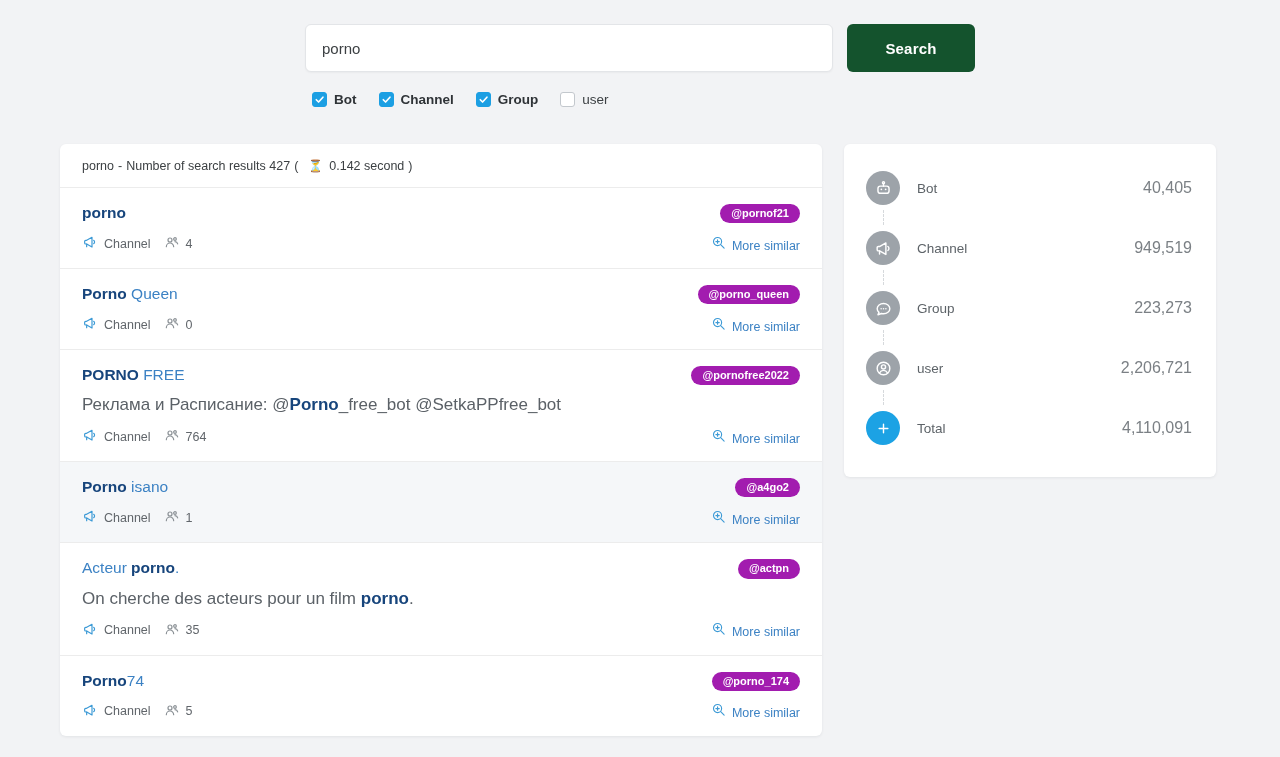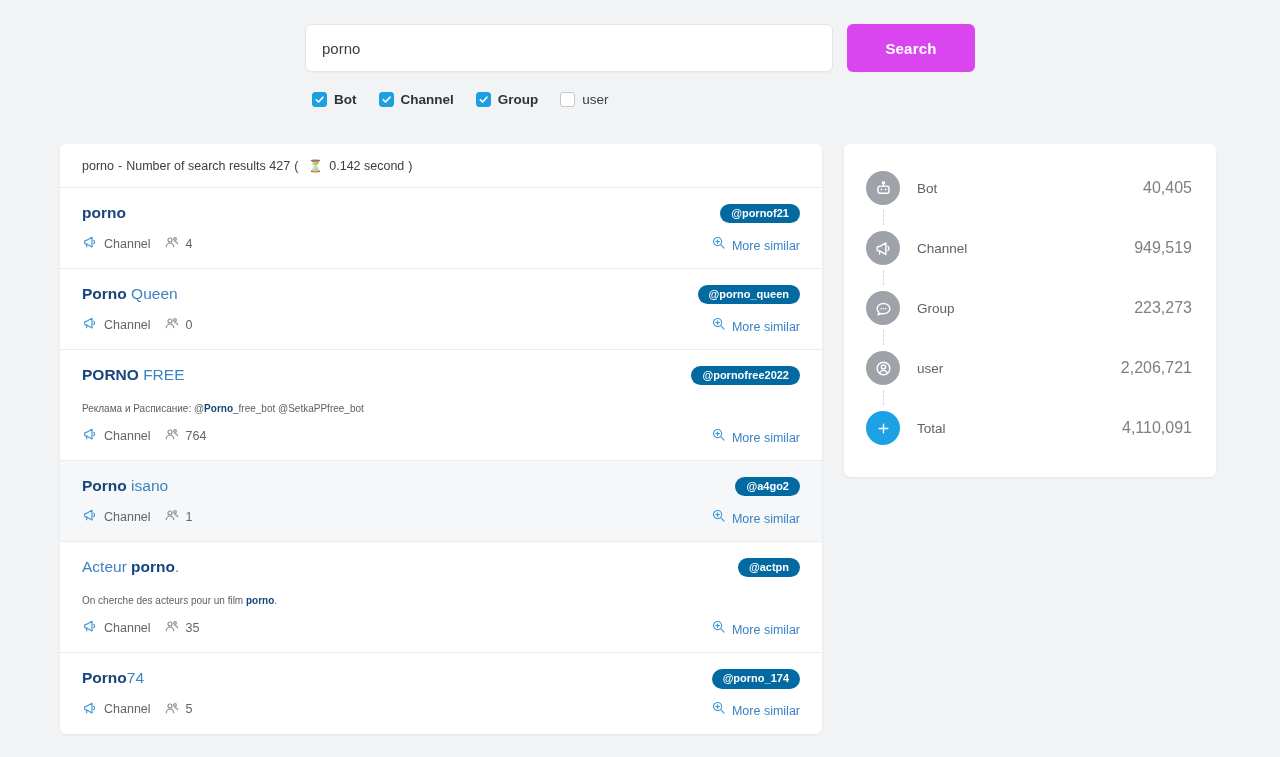--- a/index.html
+++ b/index.html
@@ -33,21 +33,21 @@
     font-size: 15px;
     color: #3c4043;
     font-family: "Liberation Sans", "DejaVu Sans", sans-serif;
     outline: none;
     box-shadow: 0 1px 2px rgba(0,0,0,.04);
   }
   .search-input::placeholder { color: #9aa0a6; }
   .search-button {
     width: 128px;
     height: 48px;
-    background: #d946ef;
+    background: #14532d;
     color: #ffffff;
     border: none;
     border-radius: 6px;
     font-size: 15px;
     font-weight: bold;
     font-family: "Liberation Sans", "DejaVu Sans", sans-serif;
     cursor: pointer;
     letter-spacing: .2px;
   }
 
@@ -131,32 +131,32 @@
     align-items: flex-start;
   }
   .title {
     font-size: 15.5px;
     color: #2b6cb0;
     line-height: 1.2;
   }
   .title b { color: #17457c; font-weight: bold; }
   .title .norm { color: #3c82c4; font-weight: normal; }
   .badge {
-    background: #0369a1;
+    background: #a21caf;
     color: #ffffff;
     border-radius: 11px;
     padding: 3px 11px 4px 11px;
     font-size: 11px;
     font-weight: bold;
     white-space: nowrap;
     line-height: 1.1;
   }
   .desc {
-    margin-top: 17px;
-    font-size: 10px;
+    margin-top: 9px;
+    font-size: 17px;
     color: #5b6167;
     line-height: 1.3;
   }
   .desc b { color: #17457c; font-weight: bold; }
   .row-bottom {
     margin-top: 11px;
     display: flex;
     justify-content: space-between;
     align-items: center;
   }

